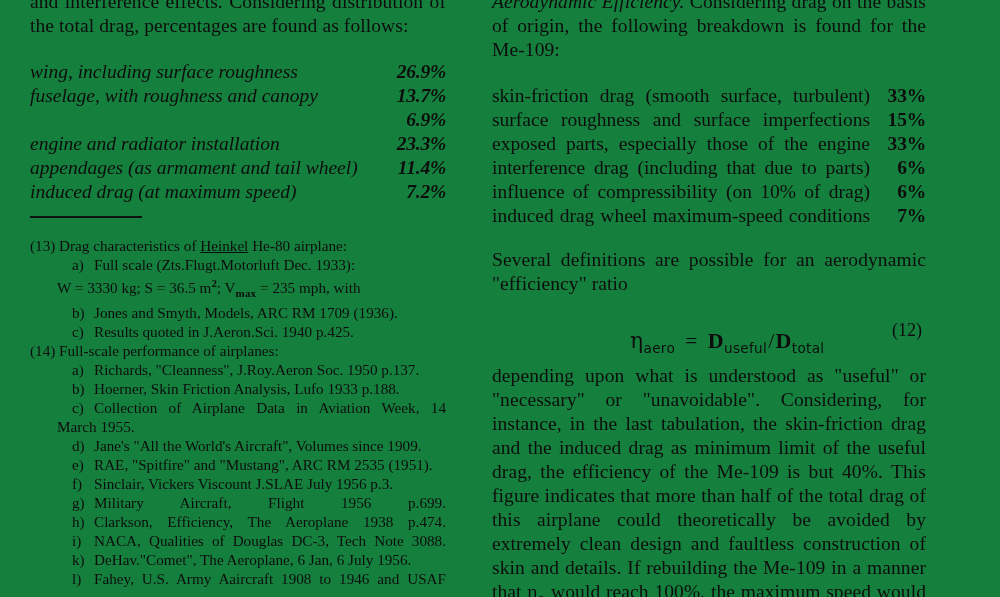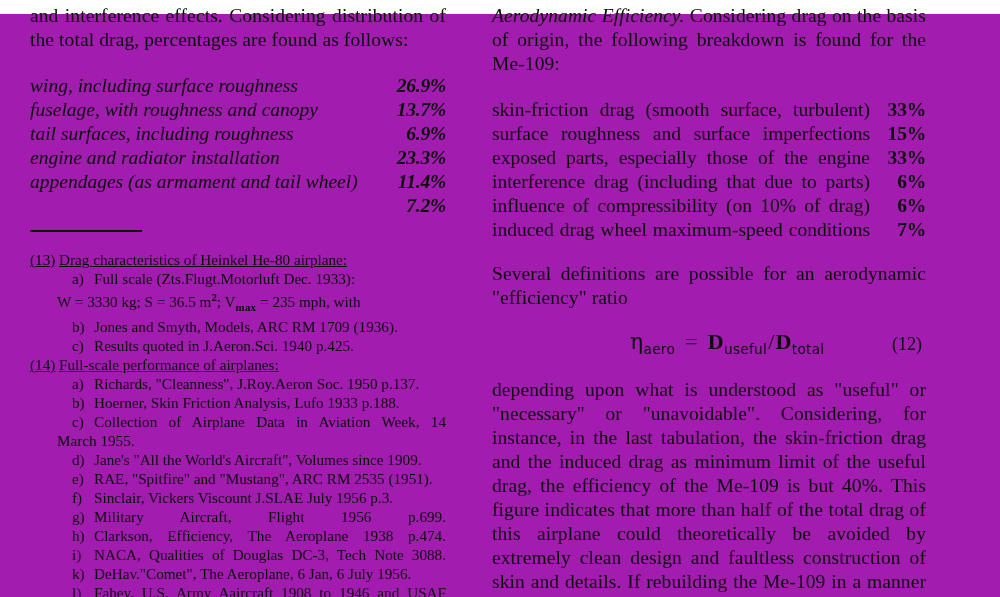--- a/index.html
+++ b/index.html
@@ -13,22 +13,21 @@
     position: relative;
     overflow: hidden;
     font-family: "Liberation Serif", "DejaVu Serif", serif;
     color: #0d0d0d;
     -webkit-font-smoothing: antialiased;
   }
 
   .page {
     position: absolute;
     inset: 0;
-    background: #a21caf;
-    margin-top: 14px;
+    background: #15803d;
   }
 
   
   .col-left {
     position: absolute;
     left: 30px;
     top: 0;
     width: 416px;
   }
   .col-right {
@@ -133,21 +132,20 @@
     position: absolute;
     left: 30px;
     top: 236px;
     width: 416px;
     font-size: 15.2px;
     line-height: 19px;
   }
   .fn-item {
     display: flex;
     align-items: flex-end;
-    text-decoration: underline;
   }
   .fn-num {
     flex: 0 0 auto;
     width: 29px;
     text-align: left;
   }
   .fn-text {
     flex: 1 1 auto;
   }
   .fn-sub {
@@ -188,21 +186,21 @@
   
   .equation-block {
     position: relative;
     height: 46px;
     margin-top: 14px;
     margin-bottom: 8px;
   }
   .equation {
     position: absolute;
     left: 138px;
-    top: 5px;
+    top: 18px;
     font-size: 22px;
     white-space: nowrap;
     letter-spacing: 0.3px;
   }
   .equation .eq-sub {
     font-size: 0.62em;
     vertical-align: sub;
     font-family: "DejaVu Sans", sans-serif;
     letter-spacing: 0.3px;
   }
@@ -249,38 +247,38 @@
         <span class="pct-value">26.9%</span>
       </div>
 
       <div class="pct-row">
         <span class="pct-label">fuselage, with roughness and canopy</span>
         <span class="pct-leader"></span>
         <span class="pct-value">13.7%</span>
       </div>
 
       <div class="pct-row">
-        <span class="pct-label">tail surfaces, including roughness</span>
         <span class="pct-leader"></span>
         <span class="pct-value">6.9%</span>
       </div>
 
       <div class="pct-row">
         <span class="pct-label">engine and radiator installation</span>
         <span class="pct-leader"></span>
         <span class="pct-value">23.3%</span>
       </div>
 
       <div class="pct-row">
         <span class="pct-label">appendages (as armament and tail wheel)</span>
         <span class="pct-leader"></span>
         <span class="pct-value">11.4%</span>
       </div>
 
       <div class="pct-row">
+        <span class="pct-label">induced drag (at maximum speed)</span>
         <span class="pct-leader"></span>
         <span class="pct-value">7.2%</span>
       </div>
 
     </div>
   </div>
 
   <div class="fn-rule"></div>
 
   <div class="footnotes">

